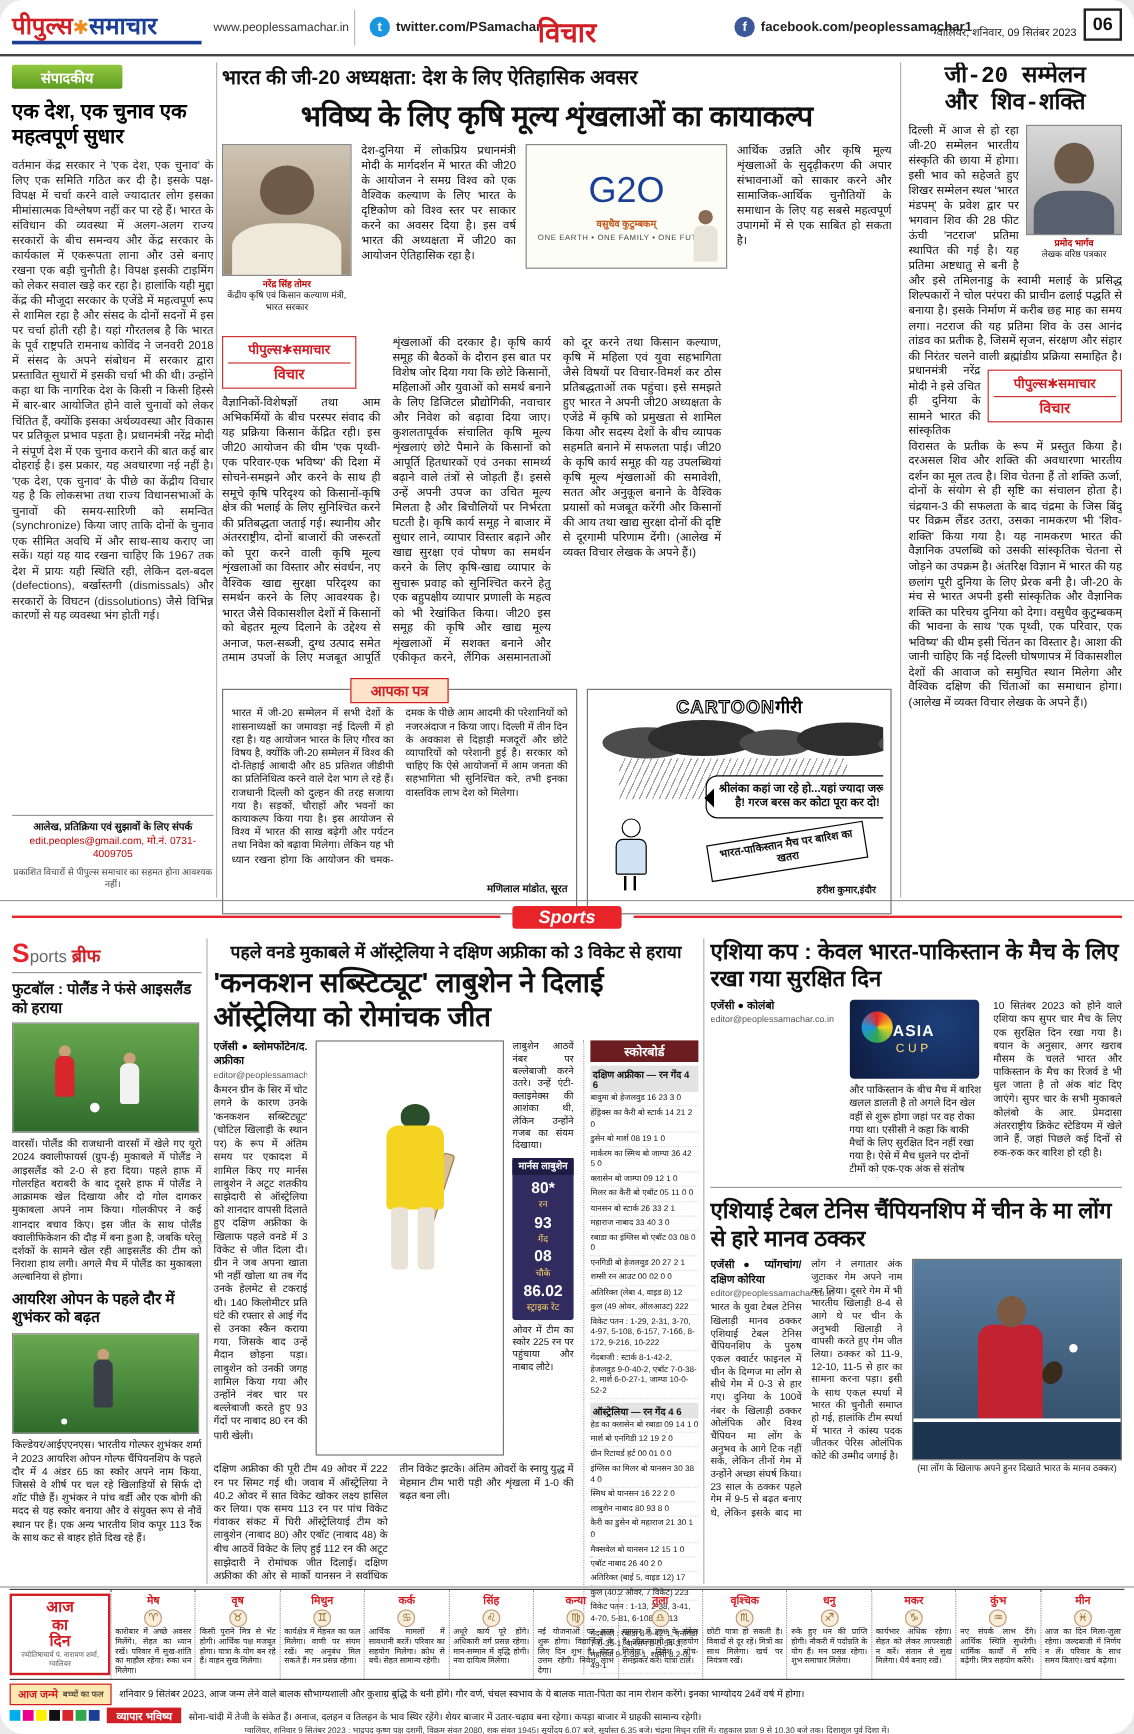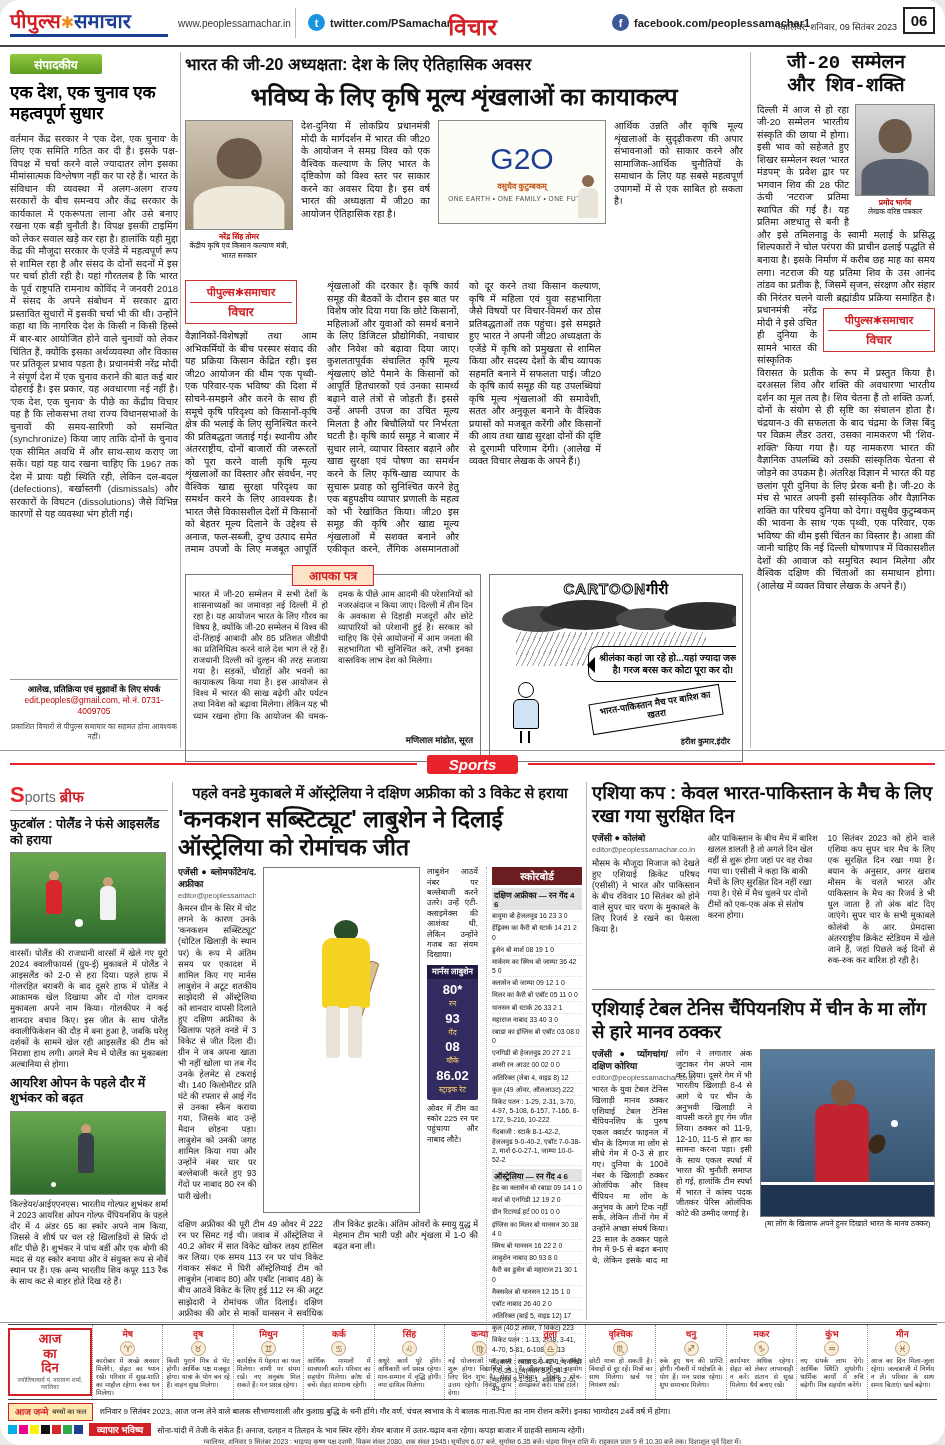--- a/index.html
+++ b/index.html
@@ -435,23 +435,27 @@
 
   <section class="sright">
     <h2 class="asia-head">एशिया कप : केवल भारत-पाकिस्तान के मैच के लिए रखा गया सुरक्षित दिन</h2>
     <div class="asia-grid">
       <div class="asia-colA j">
         <div class="byline">
           <span class="ag">एजेंसी</span> ●
           <span class="b">कोलंबो</span>
           <span class="em">editor@peoplessamachar.co.in</span>
         </div>
-        <span>मौसम के मौजूदा मिजाज को देखते हुए एशियाई क्रिकेट परिषद (एसीसी) ने भारत और पाकिस्तान के बीच रविवार 10 सितंबर को होने वाले सुपर चार चरण के मुकाबले के लिए रिजर्व डे रखने का फैसला किया है।</span>
       </div>
       <div class="asia-colB">
+        <div class="asiacup">
+          <div class="sw"></div>
+          <div class="a1">ASIA</div>
+          <div class="a2">CUP</div>
+        </div>
         <span class="j">और पाकिस्तान के बीच मैच में बारिश खलल डालती है तो अगले दिन खेल वहीं से शुरू होगा जहां पर वह रोका गया था। एसीसी ने कहा कि बाकी मैचों के लिए सुरक्षित दिन नहीं रखा गया है। ऐसे में मैच धुलने पर दोनों टीमों को एक-एक अंक से संतोष करना होगा।</span>
       </div>
       <div class="asia-colC j">10 सितंबर 2023 को होने वाले एशिया कप सुपर चार मैच के लिए एक सुरक्षित दिन रखा गया है। बयान के अनुसार, अगर खराब मौसम के चलते भारत और पाकिस्तान के मैच का रिजर्व डे भी धुल जाता है तो अंक बांट दिए जाएंगे। सुपर चार के सभी मुकाबले कोलंबो के आर. प्रेमदासा अंतरराष्ट्रीय क्रिकेट स्टेडियम में खेले जाने हैं, जहां पिछले कई दिनों से रुक-रुक कर बारिश हो रही है।</div>
     </div>
     <div class="sdiv"></div>
     <h2 class="tt-head">एशियाई टेबल टेनिस चैंपियनशिप में चीन के मा लोंग से हारे मानव ठक्कर</h2>
     <div class="tt-grid">
       <div class="tt-body j">
         <div class="byline">
           <span class="ag">एजेंसी</span> ●

